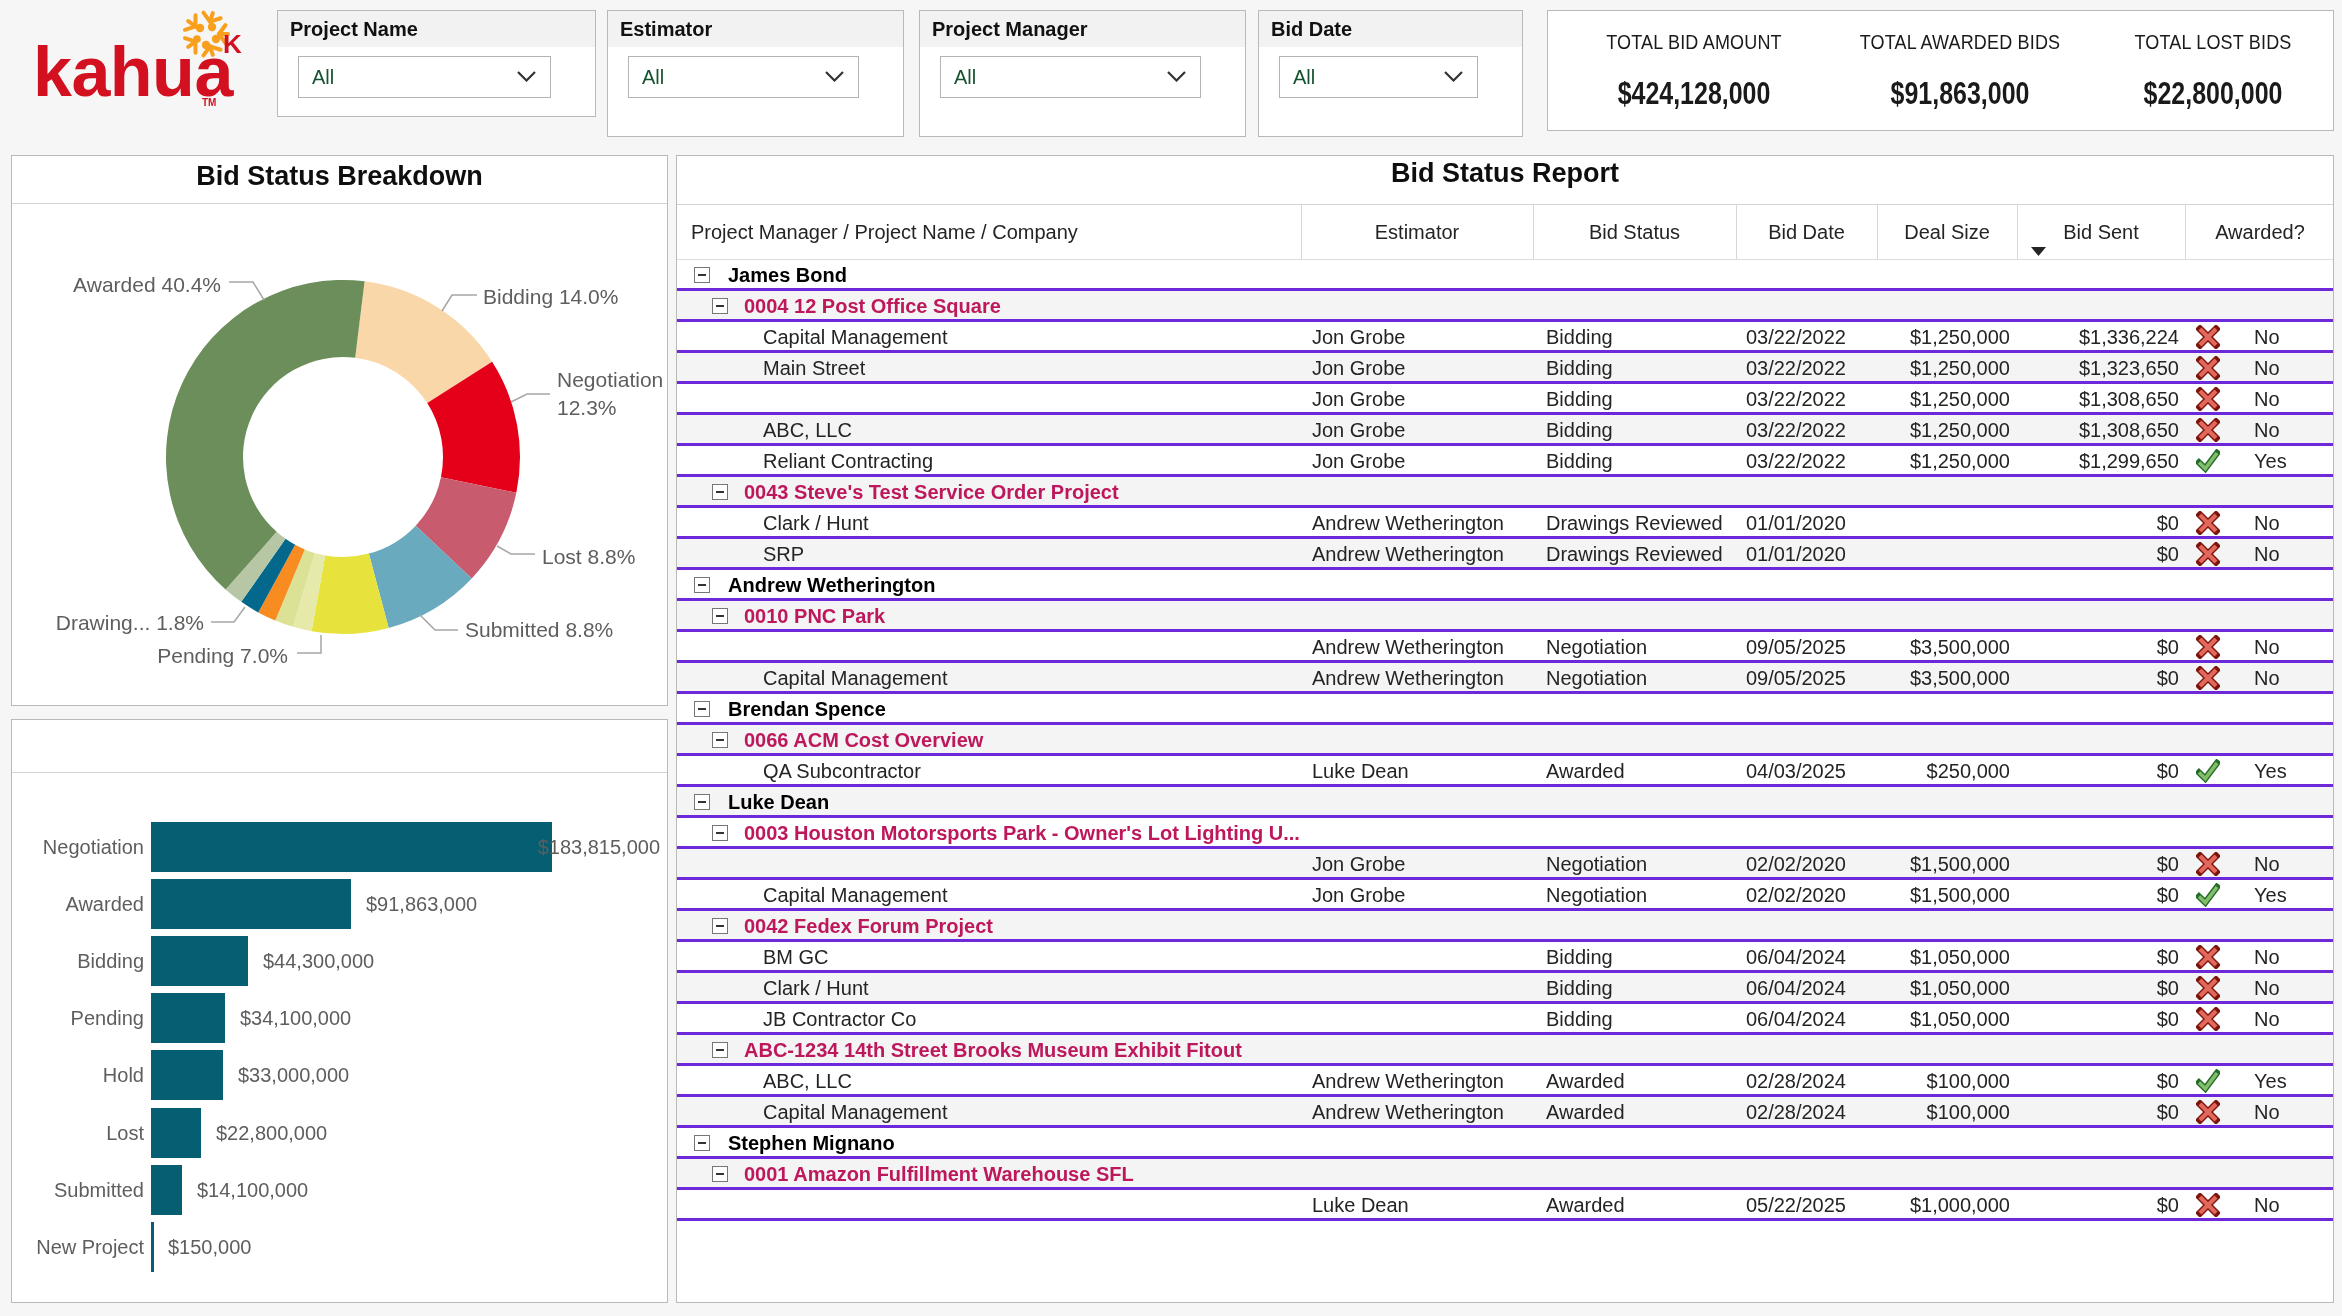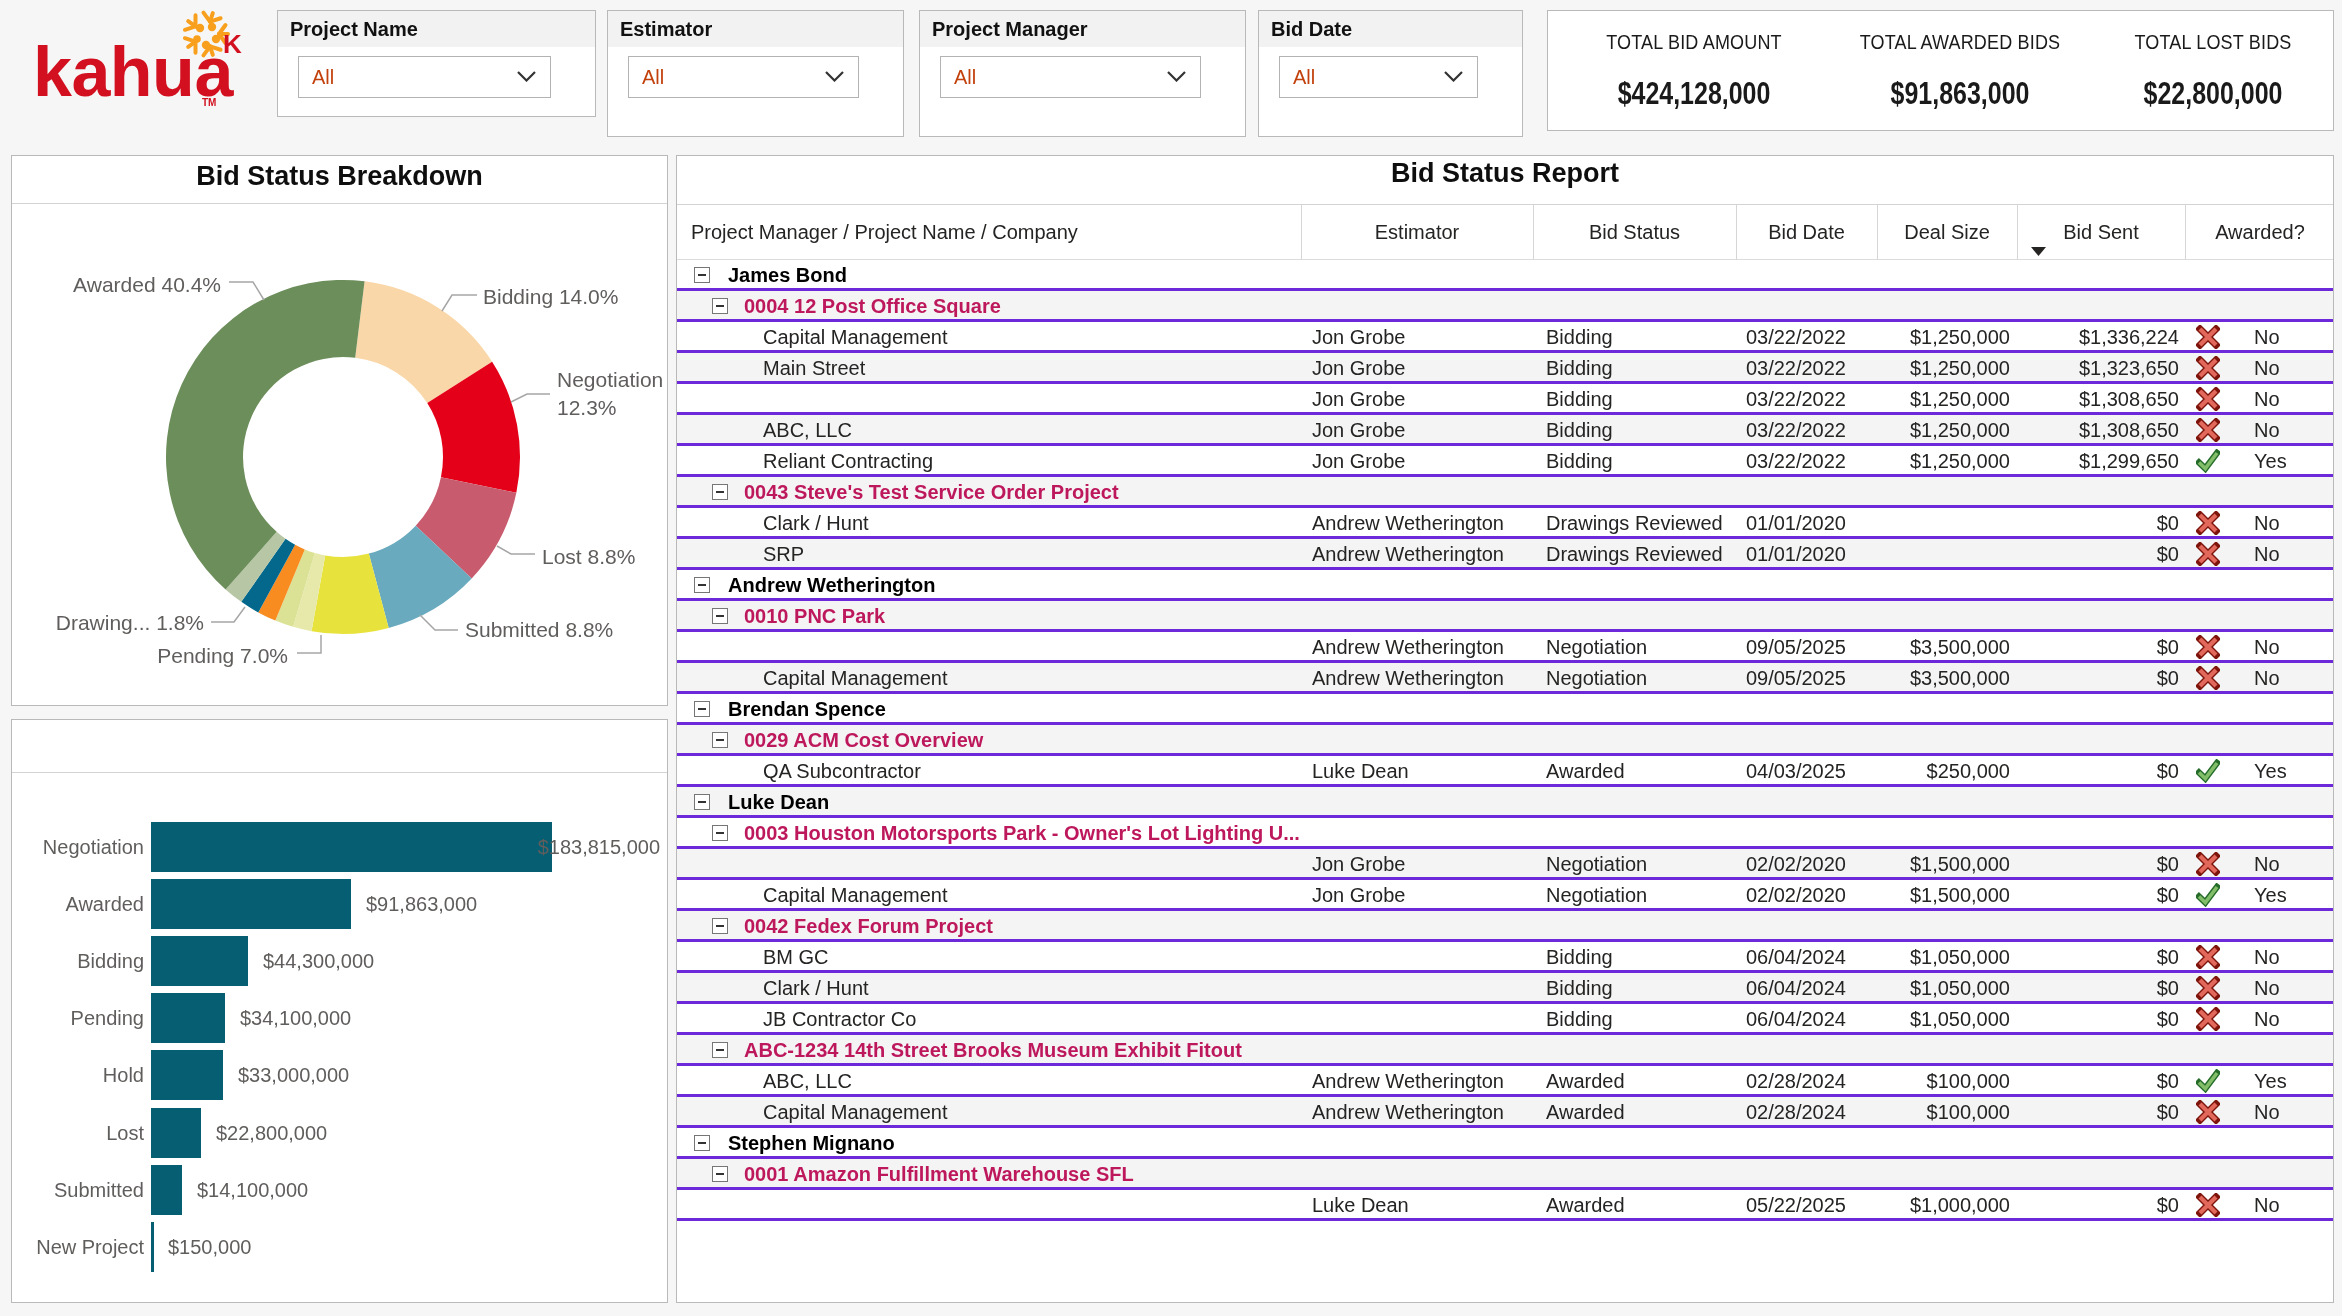--- a/index.html
+++ b/index.html
@@ -4,21 +4,21 @@
 * { margin:0; padding:0; box-sizing:border-box; }
 html,body { width:2342px; height:1316px; background:#f6f6f6; font-family:"Liberation Sans", sans-serif; overflow:hidden; }
 .card { position:absolute; background:#fff; border:1px solid #b9b9b9; overflow:hidden; }
 .ttl { position:absolute; left:0; right:0; text-align:center; font-weight:bold; font-size:27px; color:#0e0e0e; }
 .tline { position:absolute; left:0; right:0; border-top:1px solid #d3d3d3; }
 
 
 .fband { position:absolute; left:0; right:0; top:0; height:36px; background:#f2f2f2; }
 .flab { position:absolute; left:12px; top:7px; font-weight:bold; font-size:20px; color:#111; }
 .fsel { position:absolute; left:20px; top:45px; height:42px; border:1px solid #b3b3b3; background:#fff; }
-.fall { position:absolute; left:13px; top:9px; font-size:20px; color:#c2410c;text-align:right; }
+.fall { position:absolute; left:13px; top:9px; font-size:20px; color:#14532d;text-align:right; }
 .chev { position:absolute; right:14px; top:14px; width:19px; height:11px; }
 
 
 .kpib { position:absolute; top:0; width:300px; text-align:center; }
 .kpil { position:absolute; top:20px; left:0; right:0; font-size:20px; color:#1a1a1a; letter-spacing:0.2px; white-space:nowrap; transform:scaleX(0.90); }
 .kpiv { position:absolute; top:64px; left:0; right:0; font-size:32px; font-weight:bold; color:#1a1a1a; white-space:nowrap; transform:scaleX(0.78); }
 
 
 .dlab { position:absolute; font-size:21px; color:#605e5c; line-height:28px; white-space:nowrap; }
 
@@ -435,21 +435,21 @@
         <div class="c c1"></div>
         <div class="c c2"></div>
         <div class="c c3"></div>
         <div class="c c4"></div>
         <div class="c c5"></div>
         <div class="c c6"></div>
       </div>
 <div class="trow alt">
         <div class="c c0 lvl2"><span class="mb">
             <span class="mbl"></span>
-          </span><span class="gt">0029 ACM Cost Overview</span></div>
+          </span><span class="gt">0066 ACM Cost Overview</span></div>
         <div class="c c1"></div>
         <div class="c c2"></div>
         <div class="c c3"></div>
         <div class="c c4"></div>
         <div class="c c5"></div>
         <div class="c c6"></div>
       </div>
 <div class="trow">
         <div class="c c0 lvl3">QA Subcontractor</div>
         <div class="c c1">Luke Dean</div>

